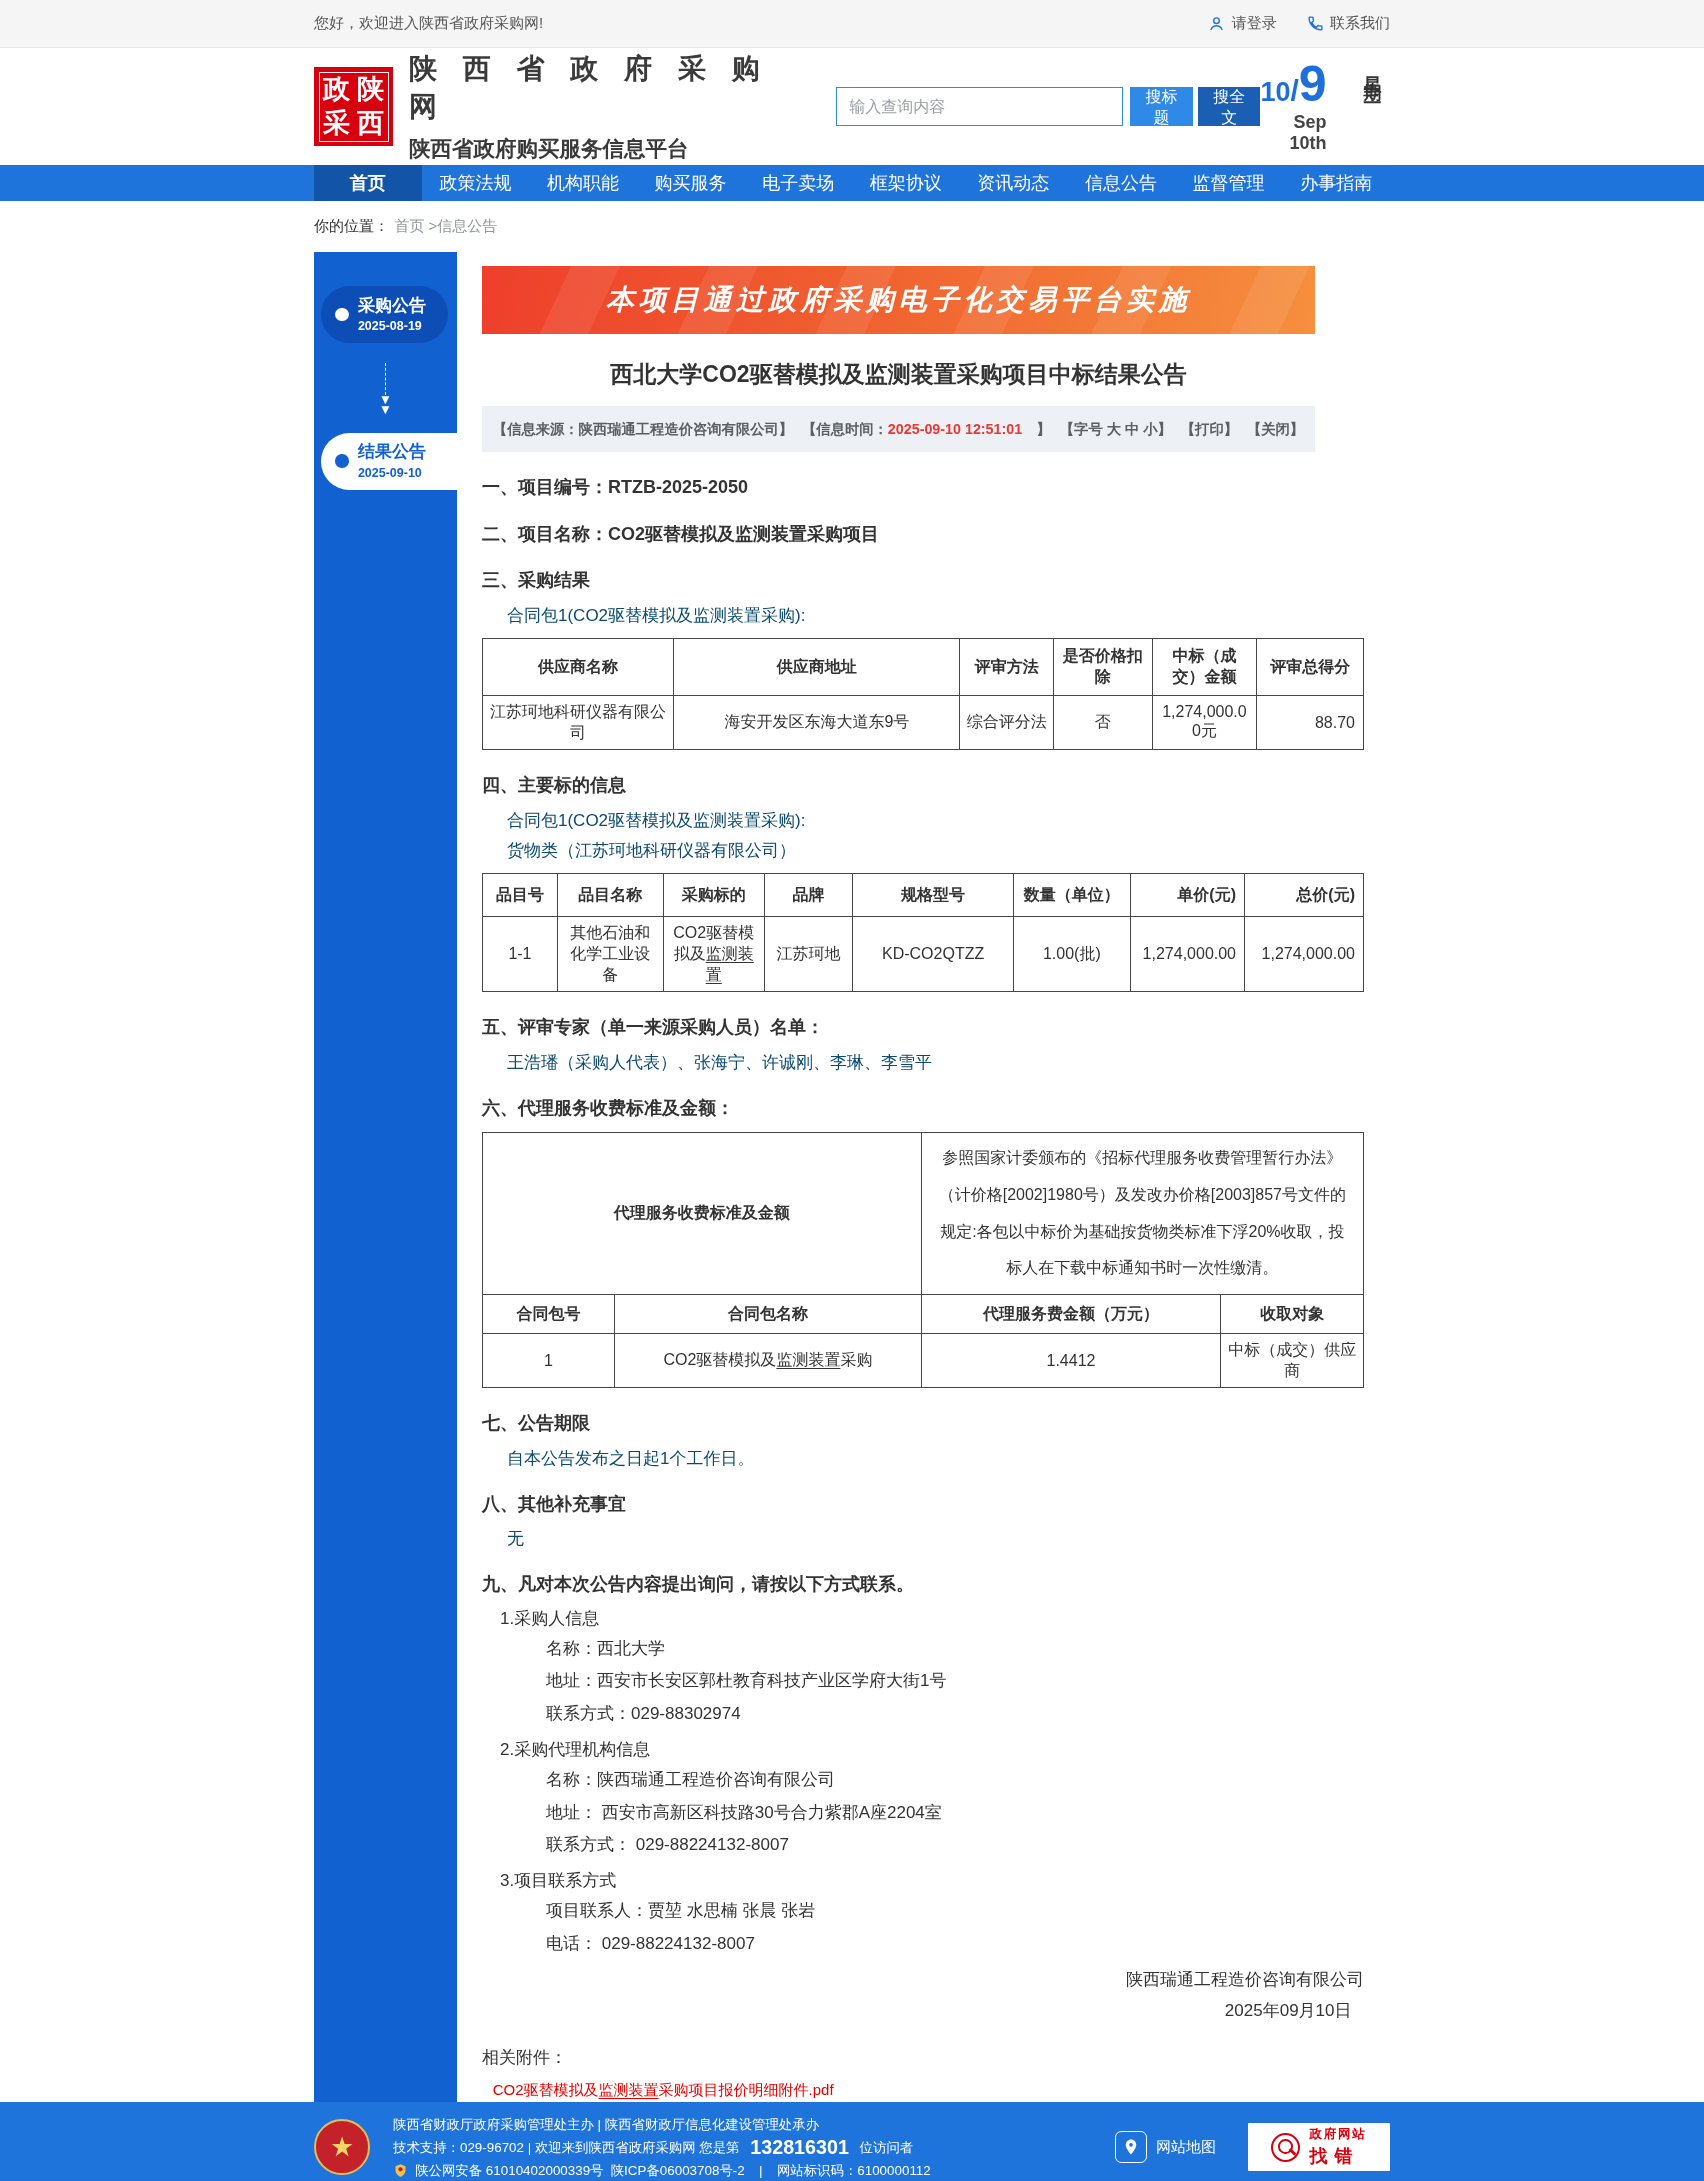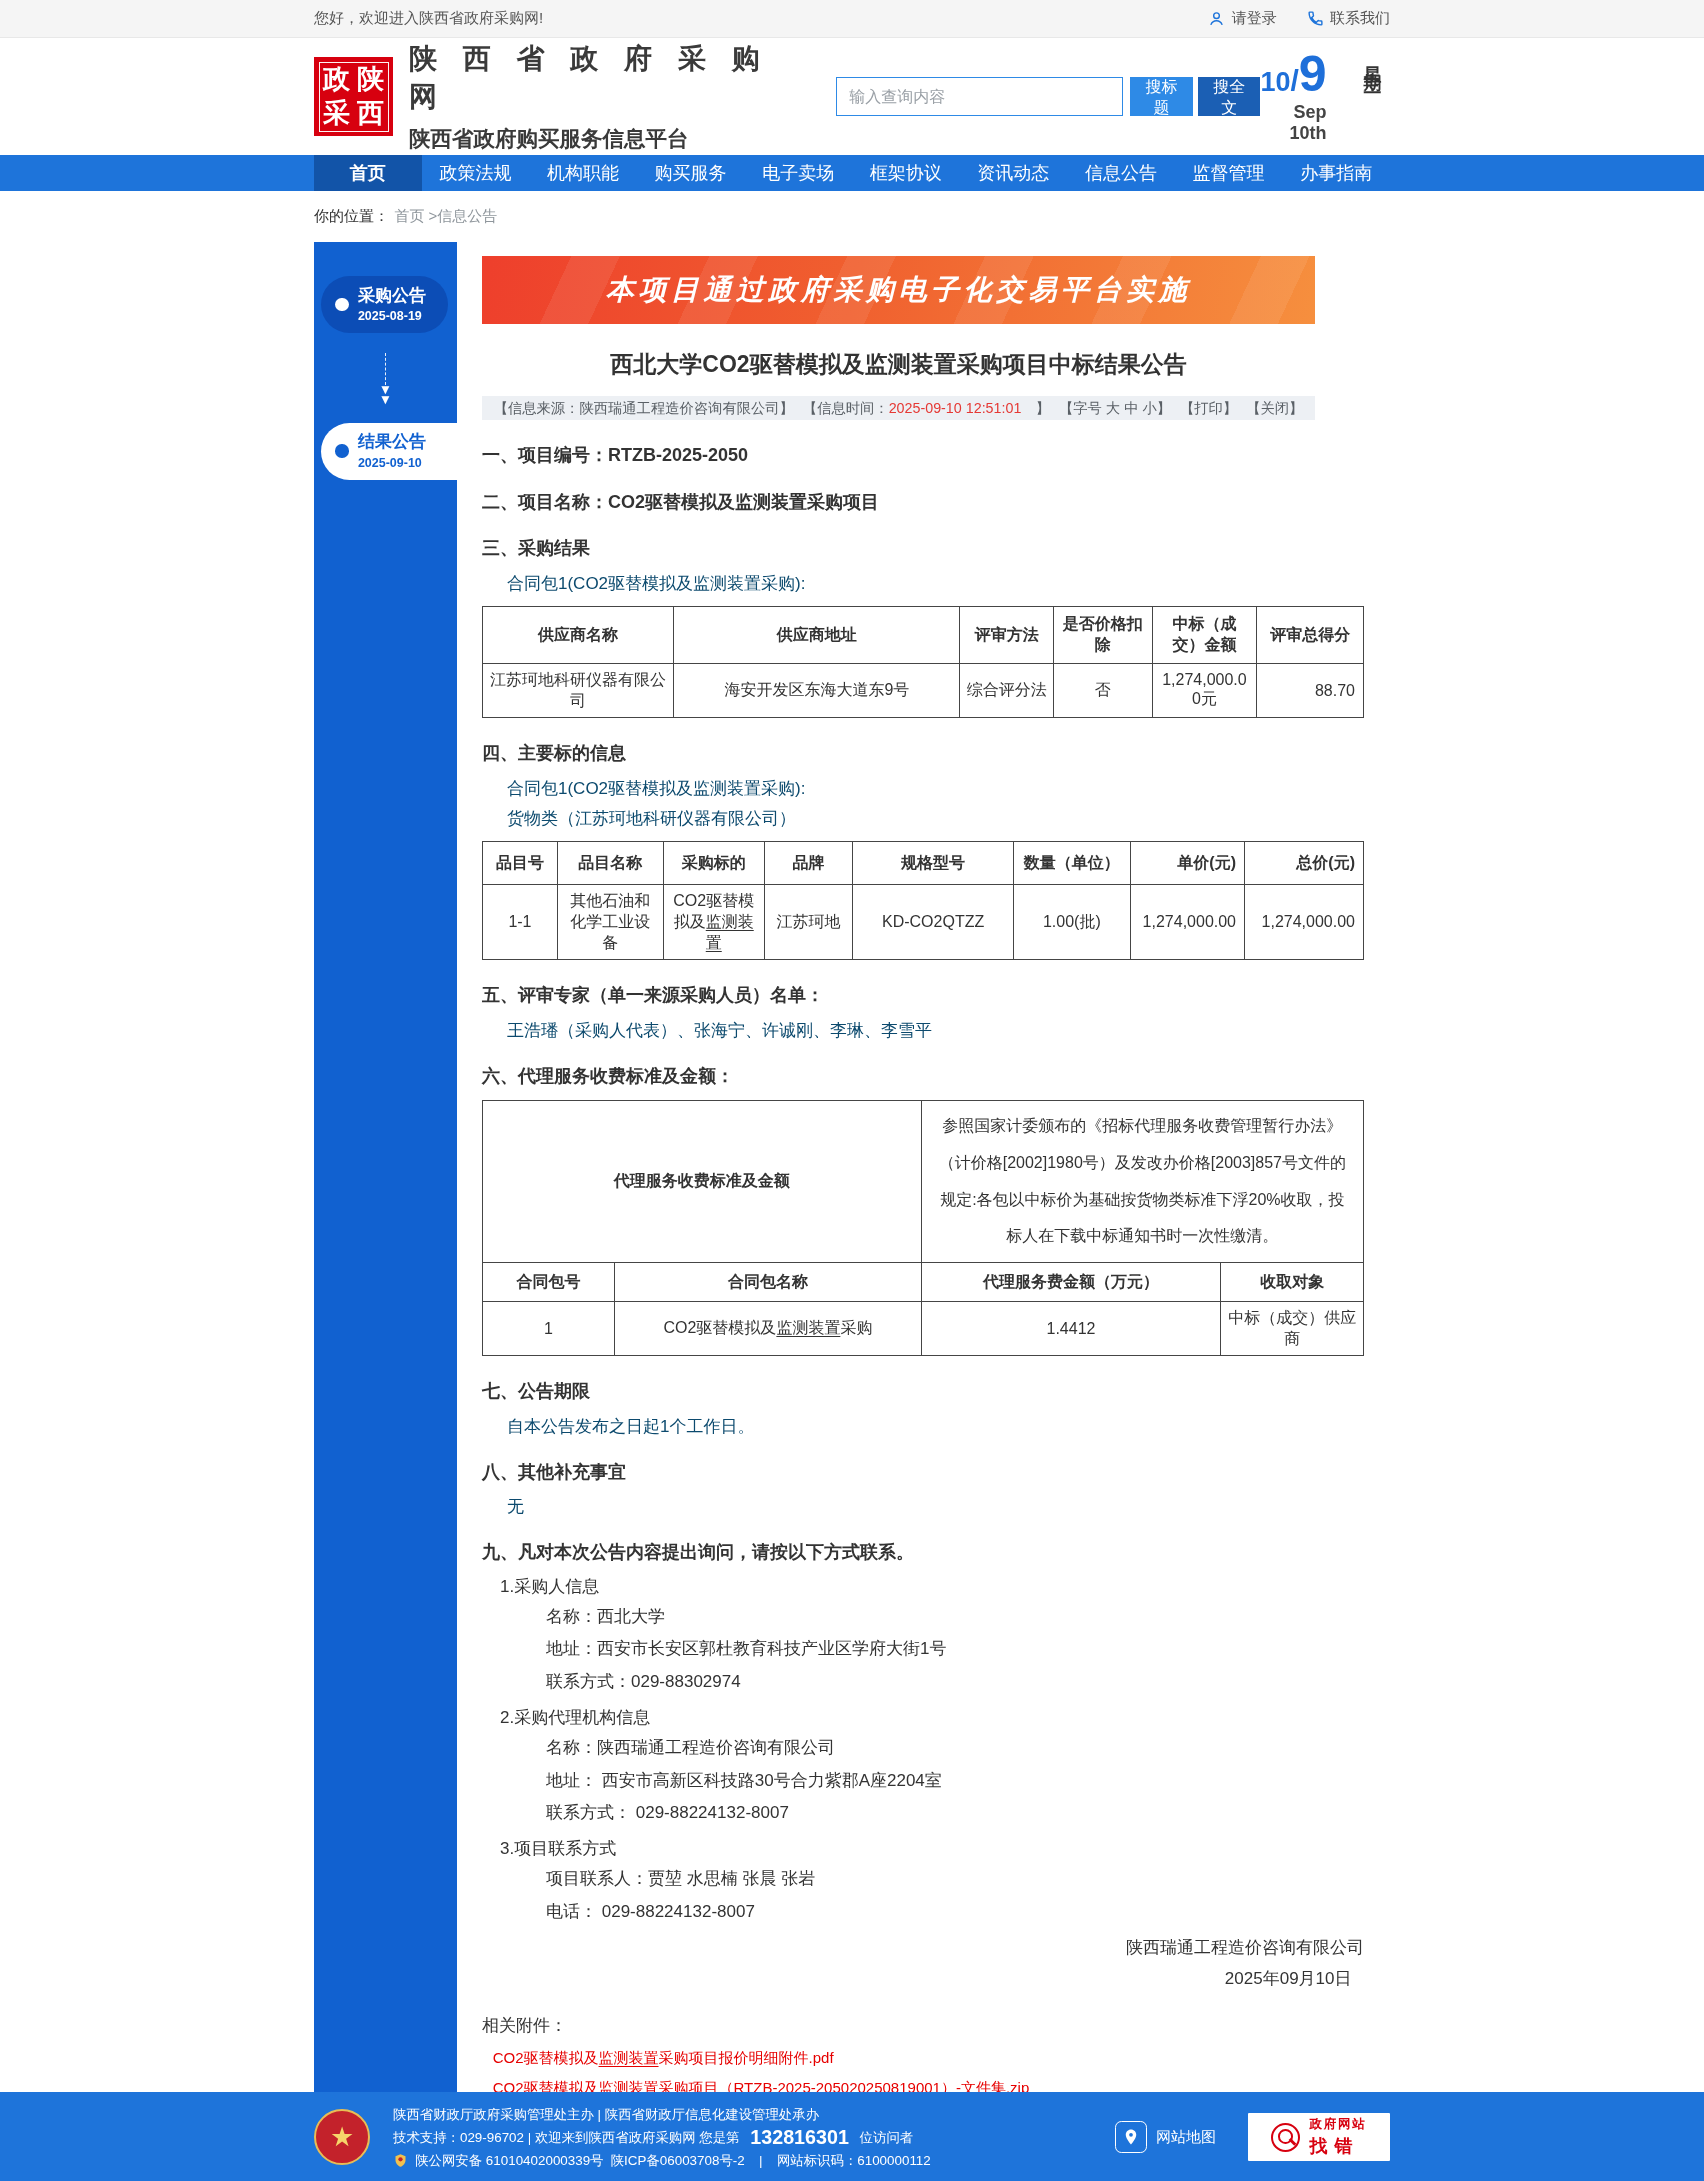--- a/index.html
+++ b/index.html
@@ -1,21 +1,21 @@
 <!DOCTYPE html>
 <html style="font-size:14.3px"><head>
 <meta charset="utf-8">
 <style>
   * { margin:0; padding:0; box-sizing:border-box; }
   html,body { background:#fff; }
   body { width:1704px; height:2182px; overflow:hidden; font-family:"Liberation Sans", sans-serif; color:#333; }
   .wrap { width:1076px; margin:0 auto; }
 
   
-  .topbar { height:38px; background:#f5f5f5; border-bottom:0.9px solid #e8e8e8; }
+  .topbar { height:48px; background:#f5f5f5; border-bottom:0.9px solid #e8e8e8; }
   .topbar-inner { display:flex; align-items:center; height:100%; font-size:15px; color:#555; }
   .topbar-right { margin-left:auto; display:flex; align-items:center; gap:30px; }
   .top-link { display:flex; align-items:center; gap:6.3px; color:#555; cursor:pointer; text-decoration:none; }
   .top-link svg { width:17px; height:17px; }
 
   
   .header { height:117px; background:#fff; }
   .header-inner { display:flex; align-items:center; height:100%; }
   .logo { width:79px; height:79px; background:#d7000f; padding:4.5px; flex:none; }
   .logo-grid { width:100%; height:100%; border:1.8px solid rgba(255,255,255,.95); display:grid; grid-template-columns:1fr 1fr; }
@@ -68,21 +68,21 @@
 
   
   .content { flex:1; padding-left:25px; }
   .content-inner { width:882px; }
   .banner { width:833px; height:68px; margin-top:14.3px; display:flex; align-items:center; justify-content:center;
     background:linear-gradient(100deg,#ee3f2c 0%,#f0602f 45%,#f68f3e 100%); position:relative; overflow:hidden; }
   .banner::after { content:""; position:absolute; inset:0;
     background:repeating-linear-gradient(115deg, rgba(255,255,255,0) 0 81px, rgba(255,255,255,.08) 81px 125px); }
   .banner span { color:#fff; font-size:28px; font-weight:bold; font-style:italic; letter-spacing:4.5px; position:relative; z-index:1; }
   .art-title { width:833px; text-align:center; font-size:23px; font-weight:bold; color:#333; margin-top:25px; }
-  .meta { width:833px; height:24px; background:#edf0f4; margin-top:16px; display:flex; align-items:center; justify-content:center; gap:9px; font-size:14.3px; color:#5a6066; }
+  .meta { width:833px; height:46px; background:#edf0f4; margin-top:16px; display:flex; align-items:center; justify-content:center; gap:9px; font-size:14.3px; color:#5a6066;font-weight:bold; }
   .meta .red { color:#e53935; }
 
   .sec { font-size:18px; font-weight:bold; color:#333; margin-top:25px; line-height:21.5px; }
   .para { font-size:17px; color:#0c4a6e; margin-top:14.3px; line-height:19.7px; padding-left:25px; }
   .para.tight { margin-top:10.7px; }
 
   table { border-collapse:collapse; width:882px; margin-top:12.5px; table-layout:fixed; }
   th, td { border:0.9px solid #454545; font-size:16px; color:#333; text-align:center; vertical-align:middle; padding:5.4px 5.4px; word-break:break-all; }
   th { font-weight:bold; }
   .t1 th { height:57px; } .t1 td { height:47px; }

